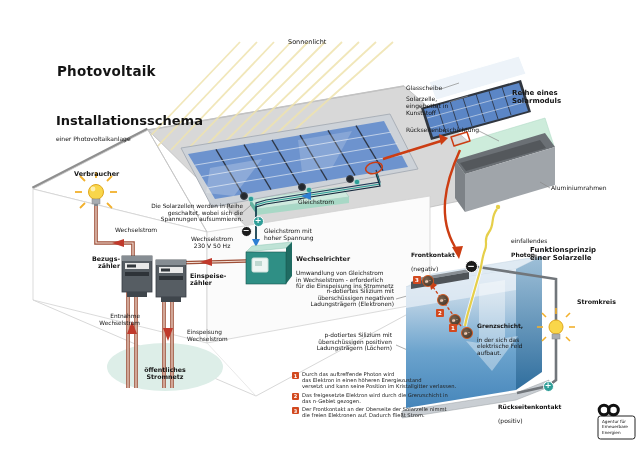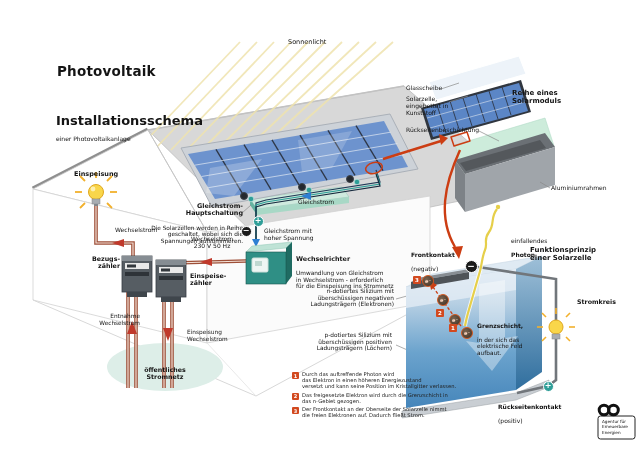--- a/index.html
+++ b/index.html
@@ -269,35 +269,34 @@
 </svg>
 
 <div class="lbl b" style="left:57px;top:64px;font-size:13.5px;letter-spacing:0.2px;">Photovoltaik</div>
 <div class="lbl" style="left:288px;top:39px;font-size:6.5px;">Sonnenlicht</div>
 
 <div class="lbl" style="left:56px;top:107px;">
   <span class="b blk" style="font-size:13px;">Installationsschema</span>
   <span class="blk" style="font-size:6px;">einer Photovoltaikanlage</span>
 </div>
 
-<div class="lbl b" style="left:74px;top:171px;font-size:6.5px;">Einspeisung</div>
+<div class="lbl b" style="left:74px;top:171px;font-size:6.5px;">Verbraucher</div>
 <div class="lbl" style="left:115px;top:227px;">Wechselstrom</div>
 <div class="lbl b ra" style="left:84px;top:255px;width:36px;font-size:6.3px;">Bezugs-
 zähler</div>
 <div class="lbl b" style="left:190px;top:272px;font-size:6.3px;">Einspeise-
 zähler</div>
 <div class="lbl ra" style="left:84px;top:313px;width:56px;font-size:5.8px;">Entnahme
 Wechselstrom</div>
 <div class="lbl" style="left:187px;top:329px;font-size:5.8px;">Einspeisung
 Wechselstrom</div>
 <div class="lbl b ctr" style="left:125px;top:366px;width:80px;font-size:6.3px;">öffentliches
 Stromnetz</div>
 
 <div class="lbl ra" style="left:143px;top:196px;width:100px;">
-  <span class="b blk" style="font-size:6.4px;">Gleichstrom-Hauptschaltung</span>
   <span class="blk" style="font-size:5.8px;">Die Solarzellen werden in Reihe
 geschaltet, wobei sich die
 Spannungen aufsummieren.</span>
 </div>
 
 <div class="lbl" style="left:298px;top:199px;">Gleichstrom</div>
 <div class="lbl" style="left:264px;top:228px;">Gleichstrom mit
 hoher Spannung</div>
 <div class="lbl ctr" style="left:180px;top:236px;width:64px;">Wechselstrom
 230 V 50 Hz</div>

